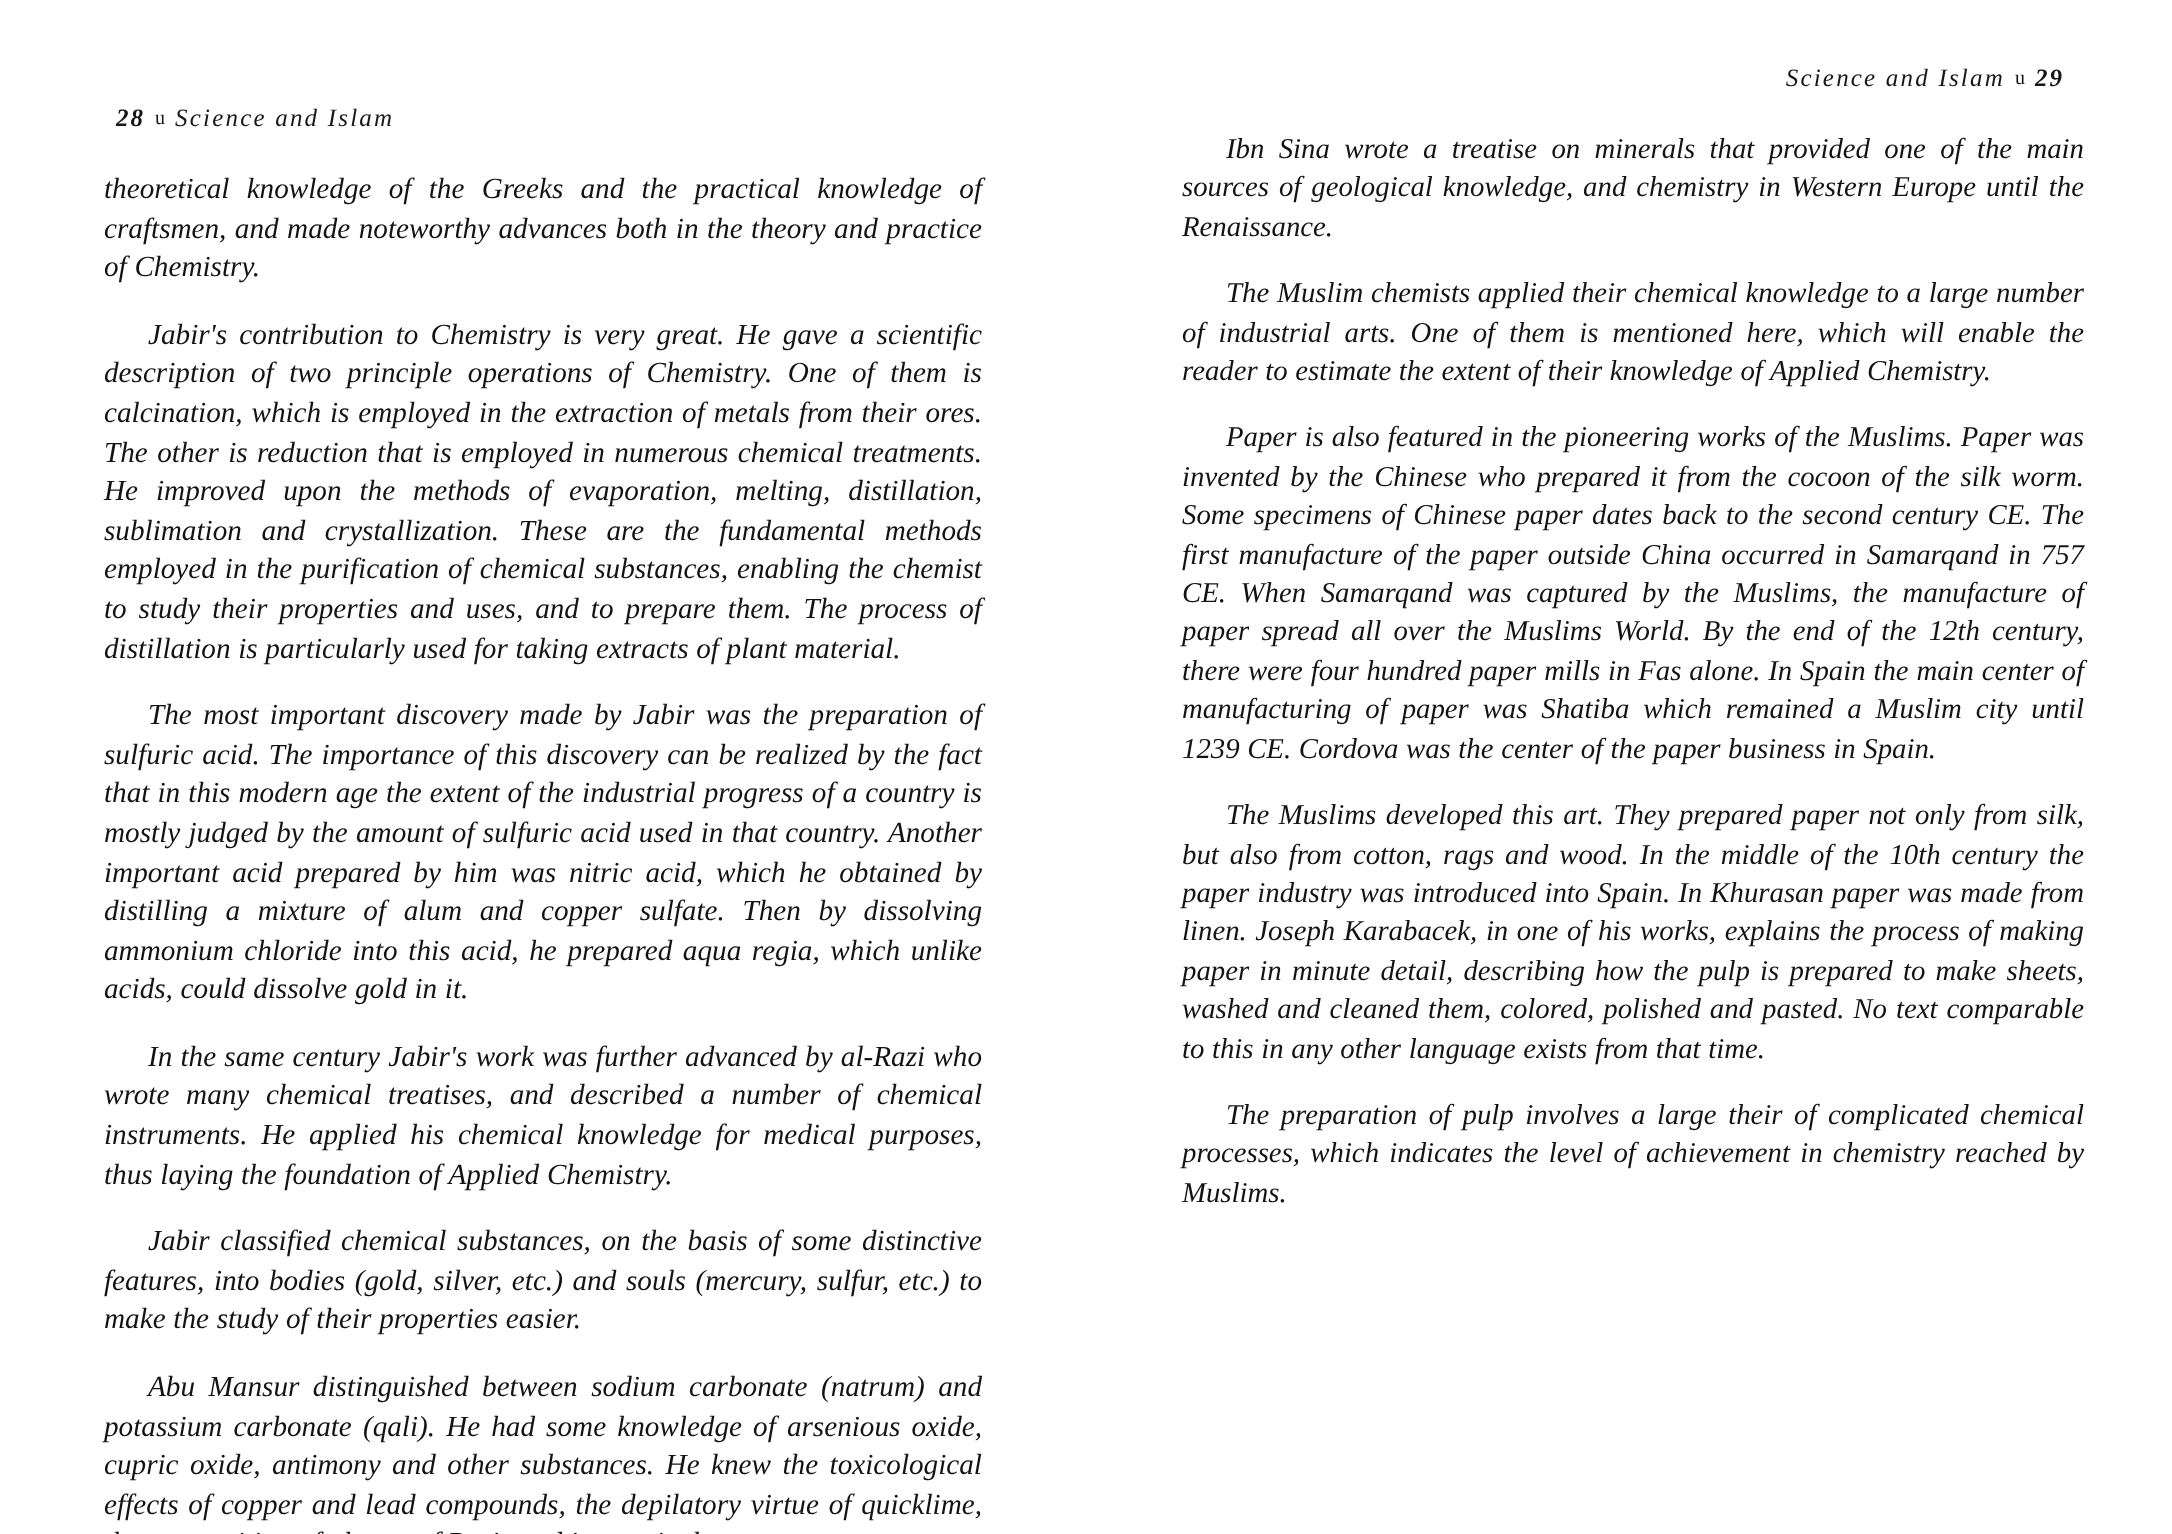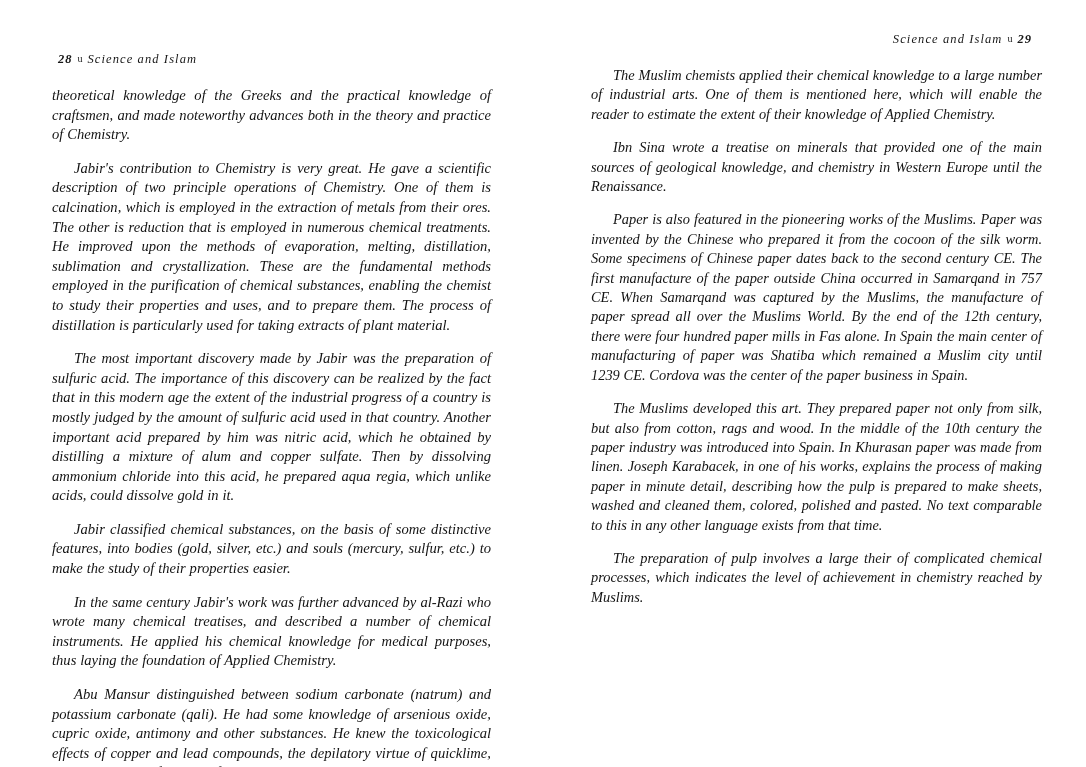--- a/index.html
+++ b/index.html
@@ -77,32 +77,32 @@
 <div class="spread">
 
   <div class="page page-left">
     <div class="running-head left">
       <span class="rh-num">28</span><span class="rh-sep">u</span><span class="rh-title">Science and Islam</span>
     </div>
     <div class="column">
       <p class="para first">theoretical knowledge of the Greeks and the practical knowledge of craftsmen, and made noteworthy advances both in the theory and practice of Chemistry.</p>
       <p class="para">Jabir's contribution to Chemistry is very great. He gave a scientific description of two principle operations of Chemistry. One of them is calcination, which is employed in the extraction of metals from their ores. The other is reduction that is employed in numerous chemical treatments. He improved upon the methods of evaporation, melting, distillation, sublimation and crystallization. These are the fundamental methods employed in the purification of chemical substances, enabling the chemist to study their properties and uses, and to prepare them. The process of distillation is particularly used for taking extracts of plant material.</p>
       <p class="para">The most important discovery made by Jabir was the preparation of sulfuric acid. The importance of this discovery can be realized by the fact that in this modern age the extent of the industrial progress of a country is mostly judged by the amount of sulfuric acid used in that country. Another important acid prepared by him was nitric acid, which he obtained by distilling a mixture of alum and copper sulfate. Then by dissolving ammonium chloride into this acid, he prepared aqua regia, which unlike acids, could dissolve gold in it.</p>
+      <p class="para">In the same century Jabir's work was further advanced by al-Razi who wrote many chemical treatises, and described a number of chemical instruments. He applied his chemical knowledge for medical purposes, thus laying the foundation of Applied Chemistry.</p>
       <p class="para">Jabir classified chemical substances, on the basis of some distinctive features, into bodies (gold, silver, etc.) and souls (mercury, sulfur, etc.) to make the study of their properties easier.</p>
-      <p class="para">In the same century Jabir's work was further advanced by al-Razi who wrote many chemical treatises, and described a number of chemical instruments. He applied his chemical knowledge for medical purposes, thus laying the foundation of Applied Chemistry.</p>
       <p class="para">Abu Mansur distinguished between sodium carbonate (natrum) and potassium carbonate (qali). He had some knowledge of arsenious oxide, cupric oxide, antimony and other substances. He knew the toxicological effects of copper and lead compounds, the depilatory virtue of quicklime, the composition of plaster of Paris and its surgical use.</p>
     </div>
   </div>
 
   <div class="page page-right">
     <div class="running-head right">
       <span class="rh-title">Science and Islam</span><span class="rh-sep">u</span><span class="rh-num">29</span>
     </div>
     <div class="column">
+      <p class="para">Ibn Sina wrote a treatise on minerals that provided one of the main sources of geological knowledge, and chemistry in Western Europe until the Renaissance.</p>
       <p class="para">The Muslim chemists applied their chemical knowledge to a large number of industrial arts. One of them is mentioned here, which will enable the reader to estimate the extent of their knowledge of Applied Chemistry.</p>
-      <p class="para">Ibn Sina wrote a treatise on minerals that provided one of the main sources of geological knowledge, and chemistry in Western Europe until the Renaissance.</p>
       <p class="para">Paper is also featured in the pioneering works of the Muslims. Paper was invented by the Chinese who prepared it from the cocoon of the silk worm. Some specimens of Chinese paper dates back to the second century CE. The first manufacture of the paper outside China occurred in Samarqand in 757 CE. When Samarqand was captured by the Muslims, the manufacture of paper spread all over the Muslims World. By the end of the 12th century, there were four hundred paper mills in Fas alone. In Spain the main center of manufacturing of paper was Shatiba which remained a Muslim city until 1239 CE. Cordova was the center of the paper business in Spain.</p>
       <p class="para">The Muslims developed this art. They prepared paper not only from silk, but also from cotton, rags and wood. In the middle of the 10th century the paper industry was introduced into Spain. In Khurasan paper was made from linen. Joseph Karabacek, in one of his works, explains the process of making paper in minute detail, describing how the pulp is prepared to make sheets, washed and cleaned them, colored, polished and pasted. No text comparable to this in any other language exists from that time.</p>
       <p class="para">The preparation of pulp involves a large their of complicated chemical processes, which indicates the level of achievement in chemistry reached by Muslims.</p>
     </div>
   </div>
 
 </div>
 
 </body></html>

